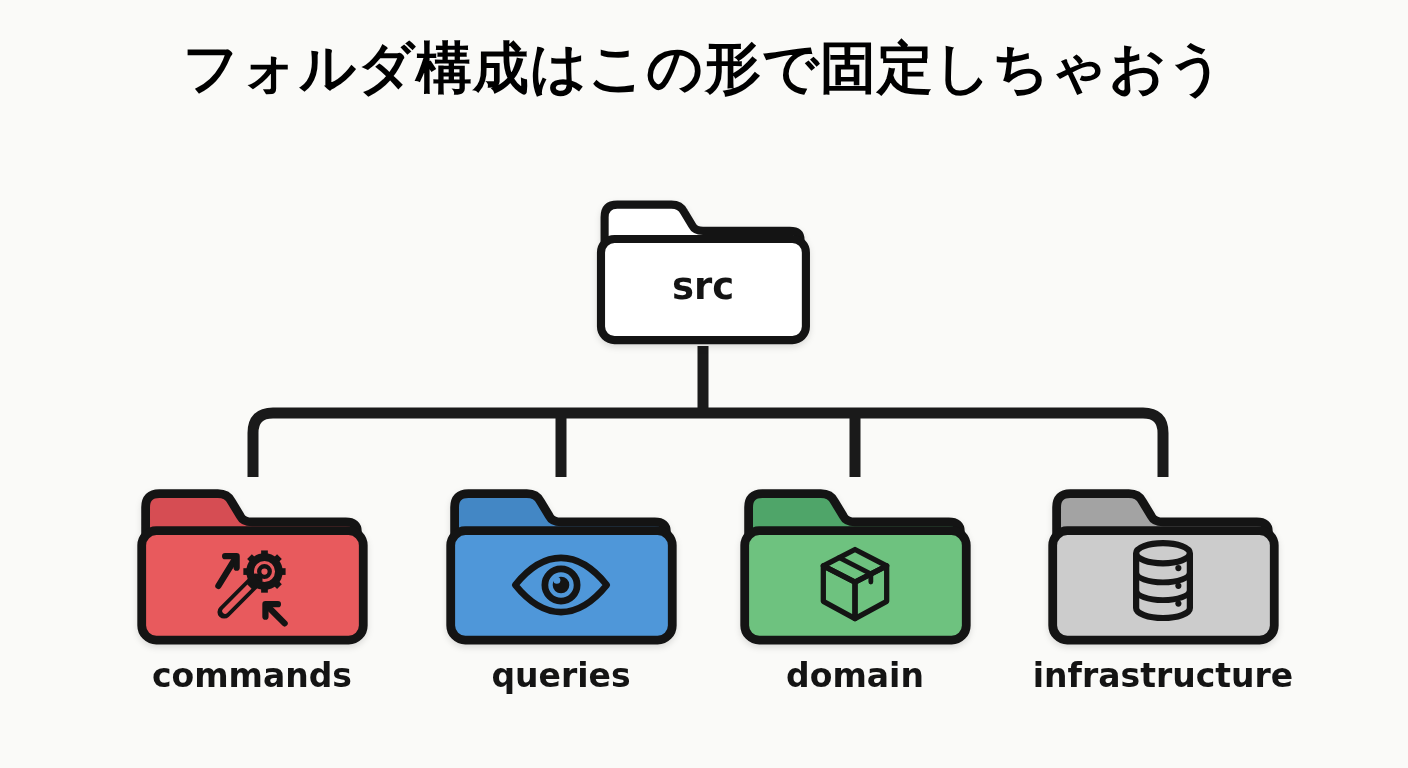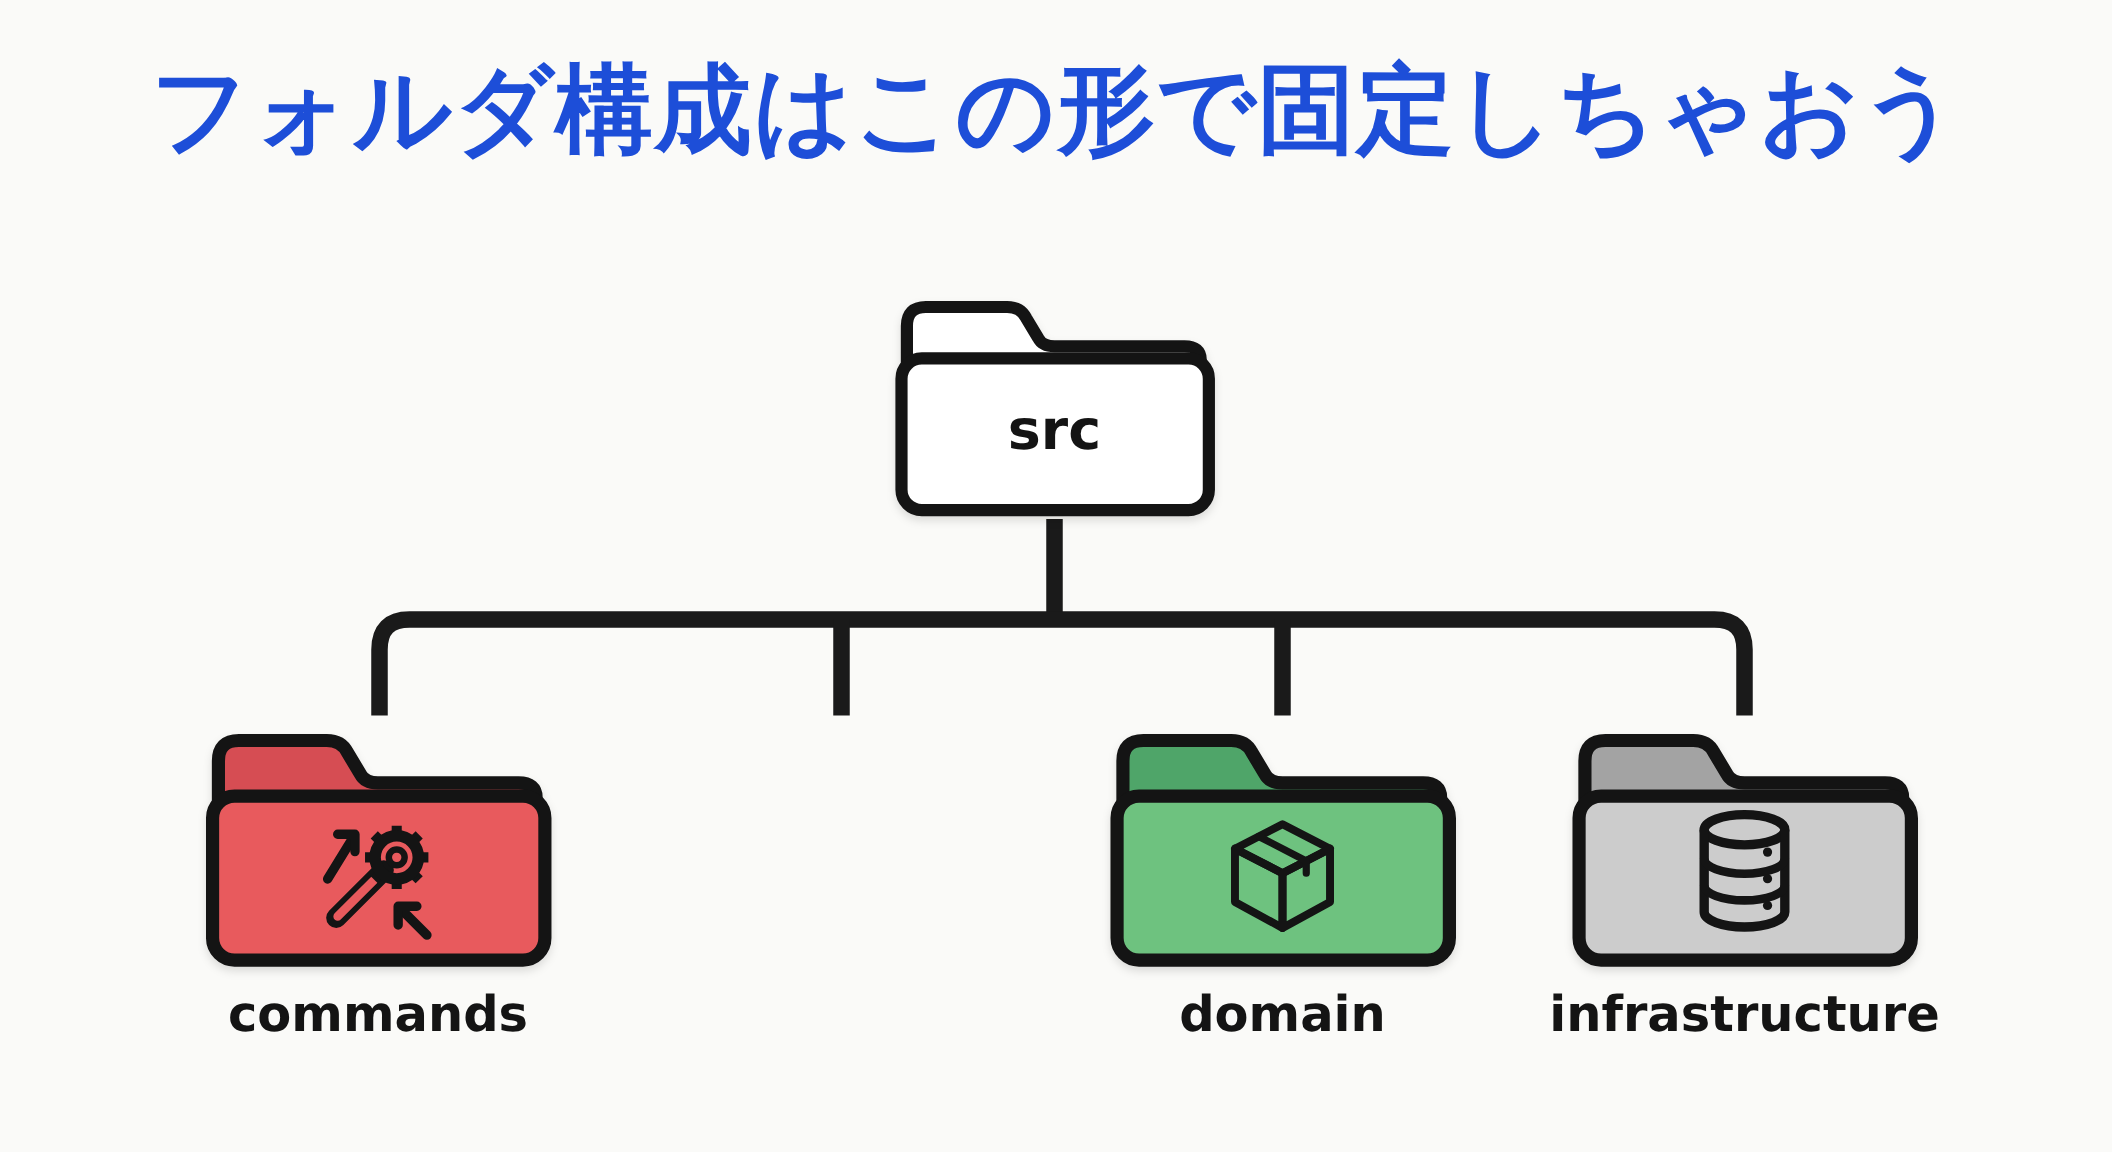--- a/index.html
+++ b/index.html
@@ -6,21 +6,21 @@
   body{
     width:1408px;height:768px;overflow:hidden;
     background:#fafaf8;
     font-family:"DejaVu Sans","Liberation Sans",sans-serif;
     position:relative;
   }
   .stage{position:absolute;inset:0;width:1408px;height:768px;}
   .page-title{
     position:absolute;top:30px;left:0;width:100%;
     margin:0;text-align:center;
-    font-size:65px;font-weight:900;color:#1d4ed8;
+    font-size:56px;font-weight:900;color:#000000;
     letter-spacing:1px;line-height:1.35;
   }
   .connector{position:absolute;left:0;top:0;}
   .connector path{fill:none;stroke:#1a1a1a;stroke-width:11;}
   .folder{position:absolute;}
   .folder-shape{display:block;filter:drop-shadow(0 3px 3px rgba(0,0,0,0.12));}
   .folder-shape .outline{stroke:#141414;stroke-width:9;stroke-linejoin:round;}
   .folder-icon{position:absolute;left:50%;transform:translateX(-50%);}
   .folder-icon .ln{fill:none;stroke:#141414;stroke-linejoin:round;}
   .folder-label{
@@ -84,20 +84,33 @@
   </div>
 
   <div class="folder folder-src">
     <svg class="folder-shape" viewBox="0 0 250 185" width="226" height="167">
       <path class="outline" d="M16,132 L16,38 Q16,24 30,24 L90,24 Q100,24 104,32 L113,47 Q116,53 125,53 L221,53 Q233,53 233,63 L233,132 Z" fill="#ffffff"></path>
       <rect class="outline" x="12" y="62" width="227" height="112" rx="15" fill="#ffffff"></rect>
     </svg>
     <div class="root-label">src</div>
   </div>
 
+  <div class="folder folder-1">
+    <svg class="folder-shape" viewBox="0 0 250 185" width="244" height="181">
+      <path class="outline" d="M16,132 L16,38 Q16,24 30,24 L90,24 Q100,24 104,32 L113,47 Q116,53 125,53 L221,53 Q233,53 233,63 L233,132 Z" fill="#4387c5"></path>
+      <rect class="outline" x="12" y="62" width="227" height="112" rx="15" fill="#4f97d9"></rect>
+    </svg>
+    <svg class="folder-icon child-icon" viewBox="0 0 100 100" style="width:104px;height:104px;top:63px;">
+      <path class="ln" d="M6,50 Q27,24 50,24 Q73,24 94,50 Q73,76 50,76 Q27,76 6,50 Z" stroke-width="6.5"></path>
+      <circle class="ln" cx="50" cy="50" r="15.5" stroke-width="6.5"></circle>
+      <circle cx="50" cy="50" r="8" fill="#141414"></circle>
+      <circle cx="46" cy="45.5" r="3.4" fill="#4f97d9"></circle>
+    </svg>
+    <div class="folder-label">queries</div>
+  </div>
 
   <div class="folder folder-3">
     <svg class="folder-shape" viewBox="0 0 250 185" width="244" height="181">
       <path class="outline" d="M16,132 L16,38 Q16,24 30,24 L90,24 Q100,24 104,32 L113,47 Q116,53 125,53 L221,53 Q233,53 233,63 L233,132 Z" fill="#a3a3a3"></path>
       <rect class="outline" x="12" y="62" width="227" height="112" rx="15" fill="#cccccc"></rect>
     </svg>
     <svg class="folder-icon child-icon" viewBox="0 0 100 100" style="top:64px;">
       <ellipse class="ln" cx="50" cy="20" rx="28" ry="10.5" stroke-width="6.5"></ellipse>
       <path class="ln" d="M22,20 L22,77 M78,20 L78,77" stroke-width="6.5"></path>
       <path class="ln" d="M22,40 A28,10.5 0 0 0 78,40" stroke-width="6"></path>

